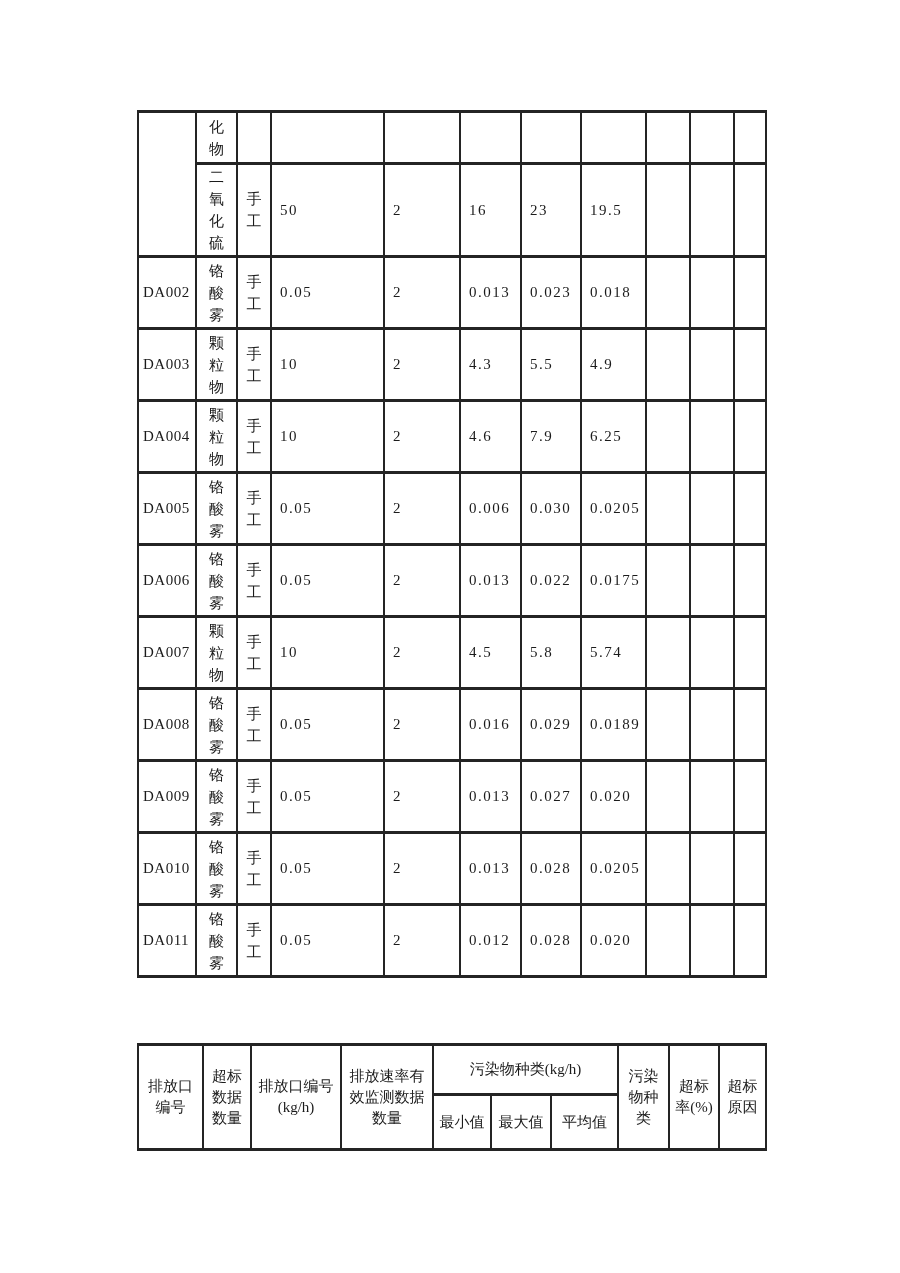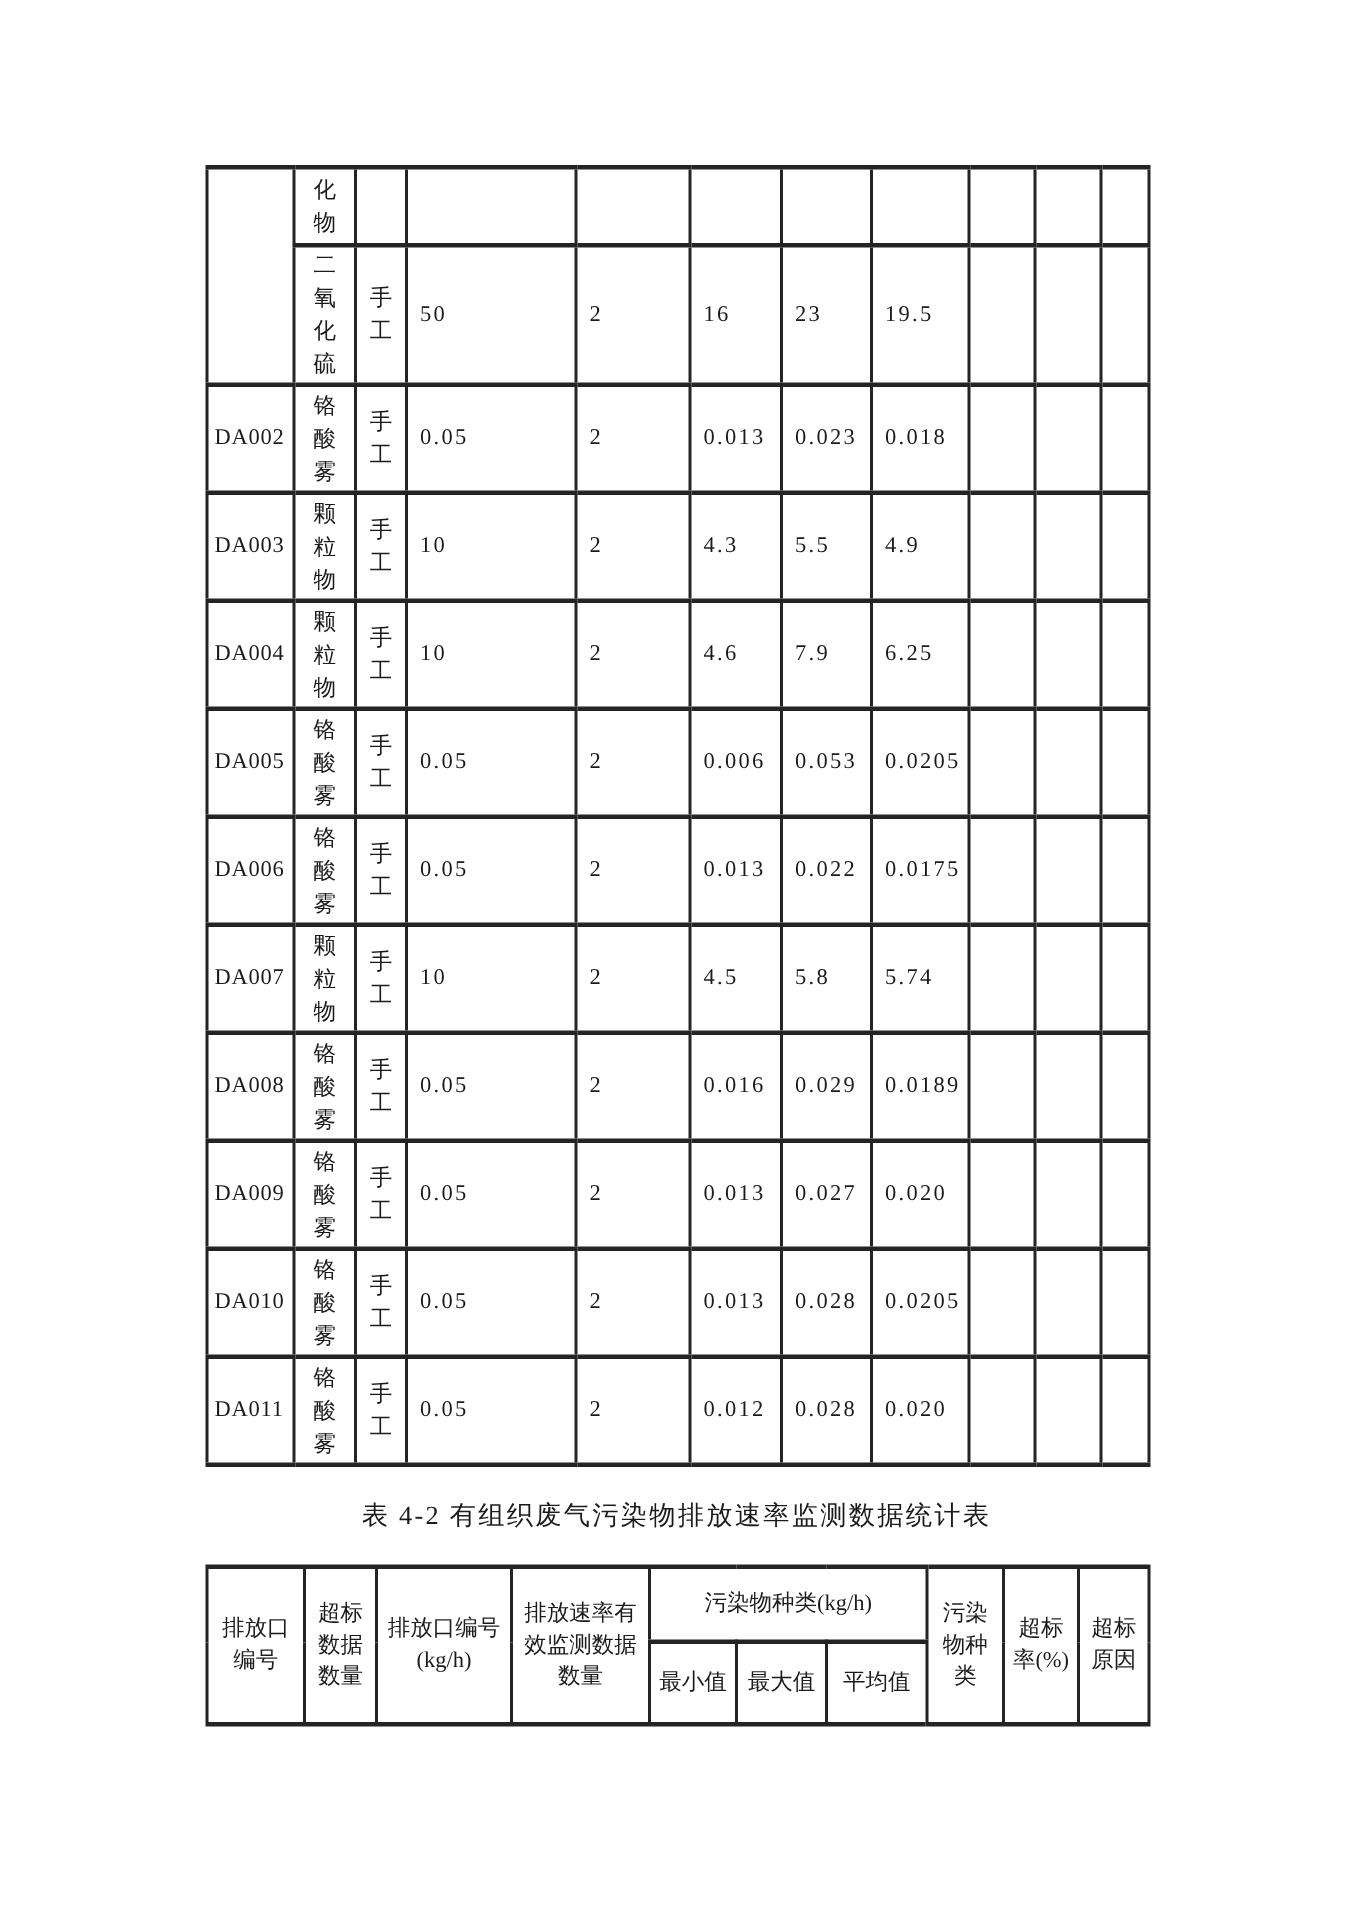--- a/index.html
+++ b/index.html
@@ -141,21 +141,21 @@
         <tr style="height: 72px;">
           <td class="c-id">DA005</td>
           <td class="c-v">铬
 酸
 雾</td>
           <td class="c-v">手
 工</td>
           <td class="c-num">0.05</td>
           <td class="c-num">2</td>
           <td class="c-num">0.006</td>
-          <td class="c-num">0.053</td>
+          <td class="c-num">0.030</td>
           <td class="c-num">0.0205</td>
           <td class="c-num"></td>
           <td class="c-num"></td>
           <td class="c-num"></td>
         </tr>
         <tr style="height: 72px;">
           <td class="c-id">DA006</td>
           <td class="c-v">铬
 酸
 雾</td>
@@ -246,21 +246,20 @@
           <td class="c-num">0.012</td>
           <td class="c-num">0.028</td>
           <td class="c-num">0.020</td>
           <td class="c-num"></td>
           <td class="c-num"></td>
           <td class="c-num"></td>
         </tr>
       </tbody>
   </table>
 
-  <div class="caption">表 4-2 有组织废气污染物排放速率监测数据统计表</div>
 
   <table class="t2">
     <colgroup>
       <col style="width:65px">
         <col style="width:48px">
         <col style="width:90px">
       <col style="width:92px">
         <col style="width:58px">
         <col style="width:60px">
       <col style="width:67px">

